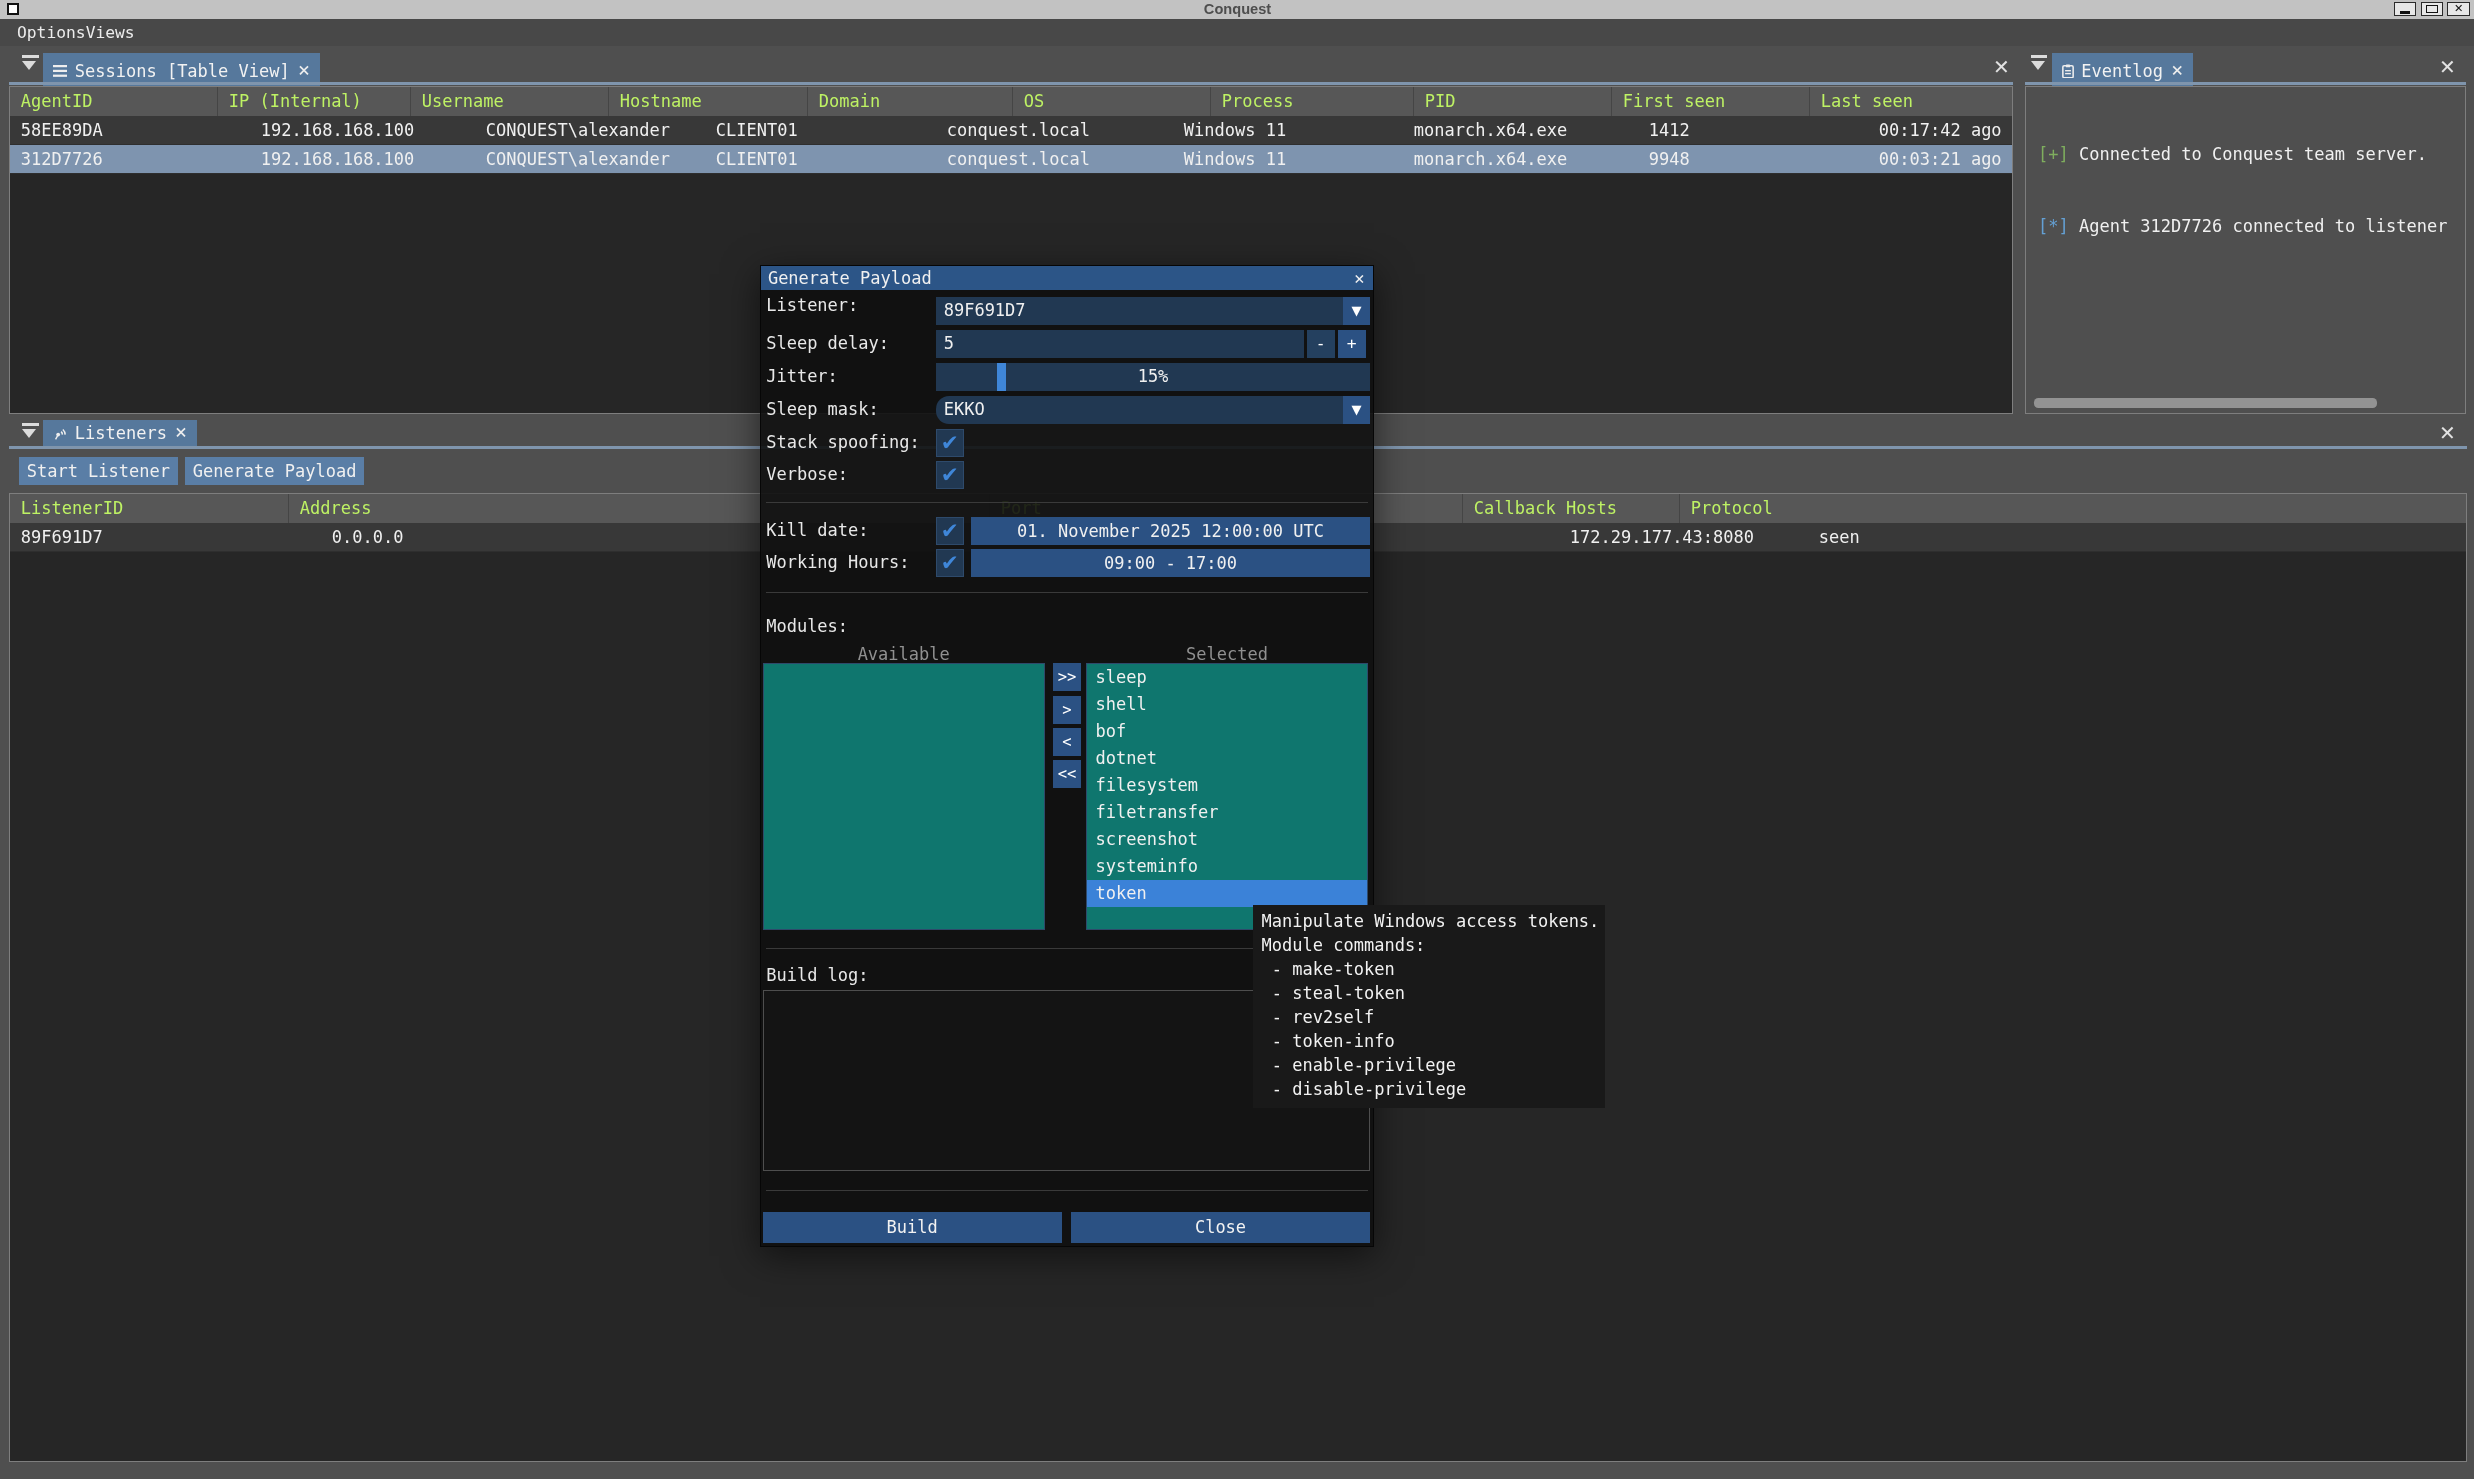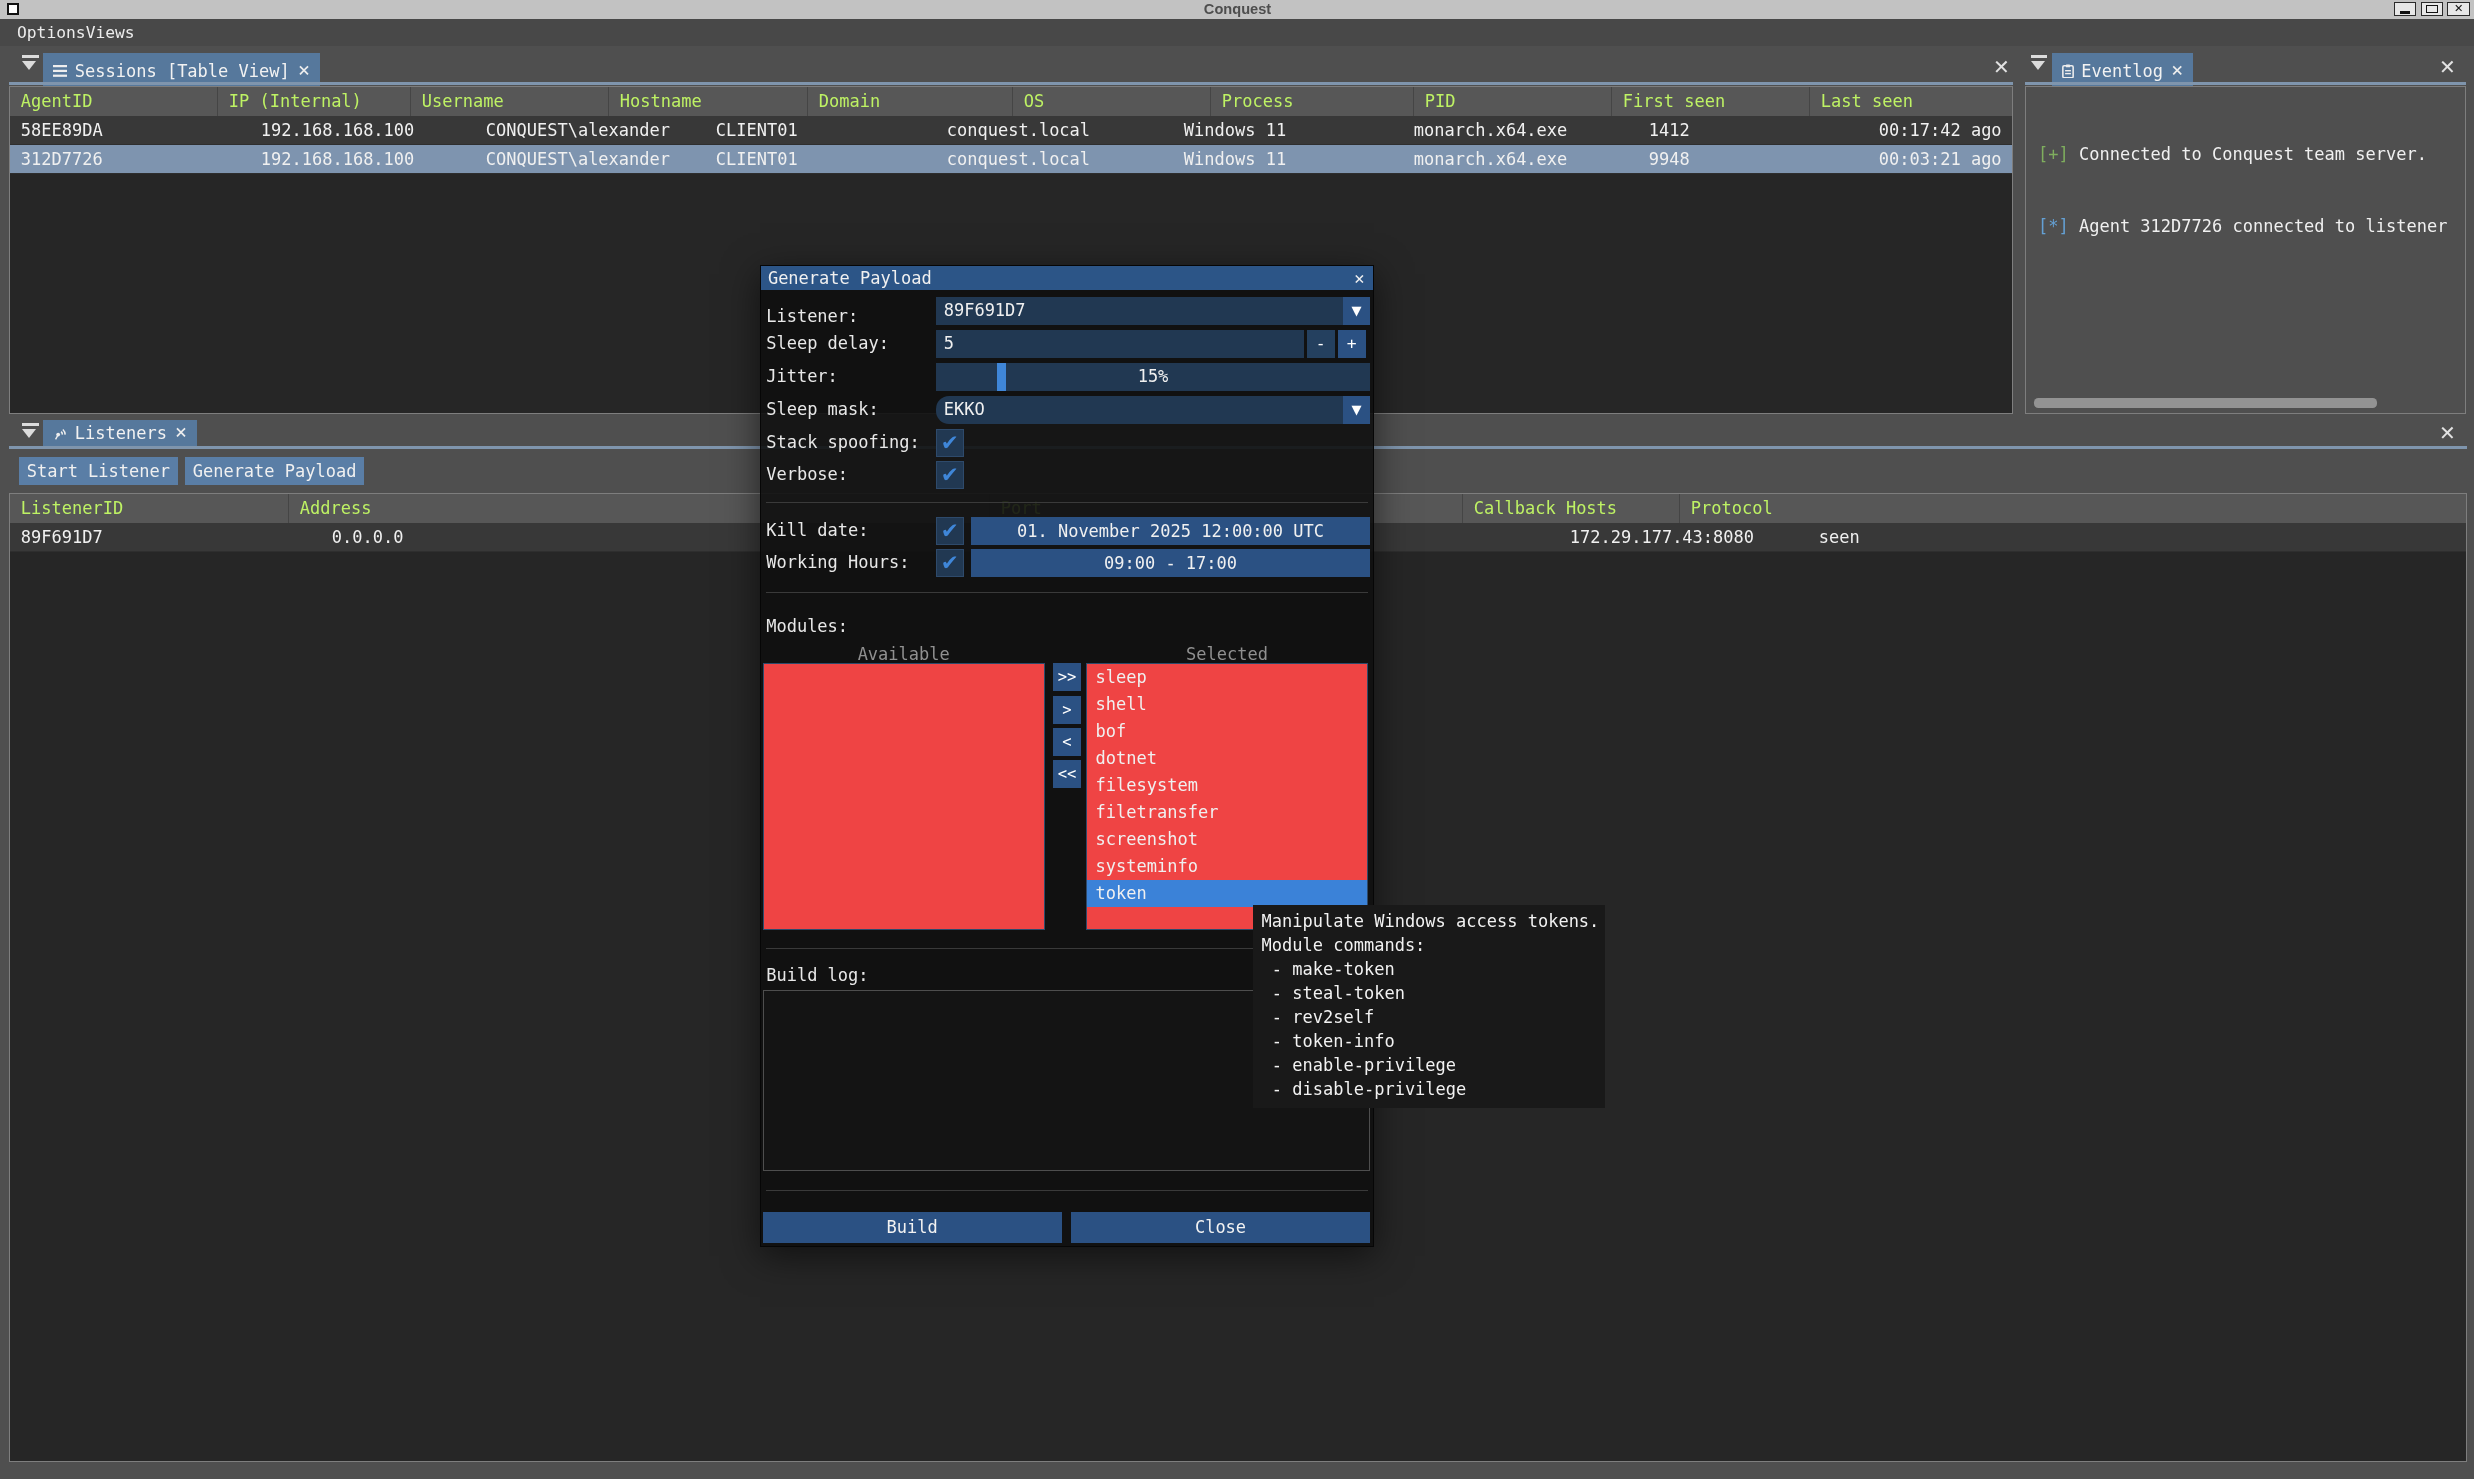--- a/index.html
+++ b/index.html
@@ -66,21 +66,21 @@
   .spinfield{left:175px;width:368px;padding-left:7.7px;}
   .spinbtn{width:27.5px;height:27.5px;display:flex;align-items:center;justify-content:center;color:#fff;font-size:16.3px;}
   .slider{left:175px;width:434px;}
   .slider .handle{position:absolute;top:0;width:9.5px;height:27.5px;background:#3f86d8;}
   .slider .pct{position:absolute;left:0;top:0;width:100%;text-align:center;line-height:27.5px;}
   .checkbox{width:27.5px;height:27.5px;background:#213852;border:0.9px solid #2e4a6b;box-sizing:border-box;display:flex;align-items:center;justify-content:center;}
   .checkbox span{font-family:"DejaVu Sans",sans-serif;font-size:21.5px;font-weight:bold;color:#3f86d8;line-height:1;}
   .datebtn{left:210px;width:399px;background:#2b5183;height:28px;line-height:28px;text-align:center;}
   .sep{left:5.2px;width:602px;height:0;border-top:1.7px solid #3a3a3a;}
   .muted{color:#909090;}
-  .listbox{width:282px;height:267px;background:#ef4444;border:0.9px solid #2e4a6b;box-sizing:border-box;overflow:hidden;}
+  .listbox{width:282px;height:267px;background:#0f766e;border:0.9px solid #2e4a6b;box-sizing:border-box;overflow:hidden;}
   .listbox .item{height:27px;line-height:27px;padding-left:8.6px;white-space:nowrap;}
   .listbox .item.active{background:#3b82d8;}
   .xferbtn{left:292px;width:28px;height:28px;background:#2b5183;color:#fff;display:flex;align-items:center;justify-content:center;font-size:15.5px;}
   .logarea{left:1.7px;top:724px;width:607px;height:181px;background:#141414;border:0.9px solid #4e4e4e;box-sizing:border-box;}
   .dlgbtn{top:946px;width:299px;height:31px;background:#2b5183;color:#f2f2f2;text-align:center;line-height:31px;}
   
   .tooltip{left:1253px;top:905px;width:352px;background:#191919;z-index:30;padding:4.3px 0 6.9px 8.6px;box-sizing:border-box;}
   .tooltip div{line-height:24px;white-space:pre;color:#f2f2f2;}
   svg{display:block;}
 </style>
@@ -224,21 +224,21 @@
     <div>seen</div>
   </div>
 </div>
 
 <div class="abs dialog">
   <div class="abs dlg-titlebar">
     <span>Generate Payload</span>
     <span class="tab-x" style="font-size:17px;">✕</span>
   </div>
 
-  <div class="abs dlg-label" style="top:37px;">Listener:</div>
+  <div class="abs dlg-label" style="top:26px;">Listener:</div>
   <div class="abs field combo" style="top:31px;">
     <div class="val">89F691D7</div>
     <div class="arrowbox">
         <span>▼</span>
       </div>
   </div>
 
   <div class="abs dlg-label" style="top:64px;">Sleep delay:</div>
   <div class="abs field spinfield" style="top:64px;">5</div>
   <div class="abs spinbtn" style="left:546px;top:64px;background:#24405f;">-</div>

